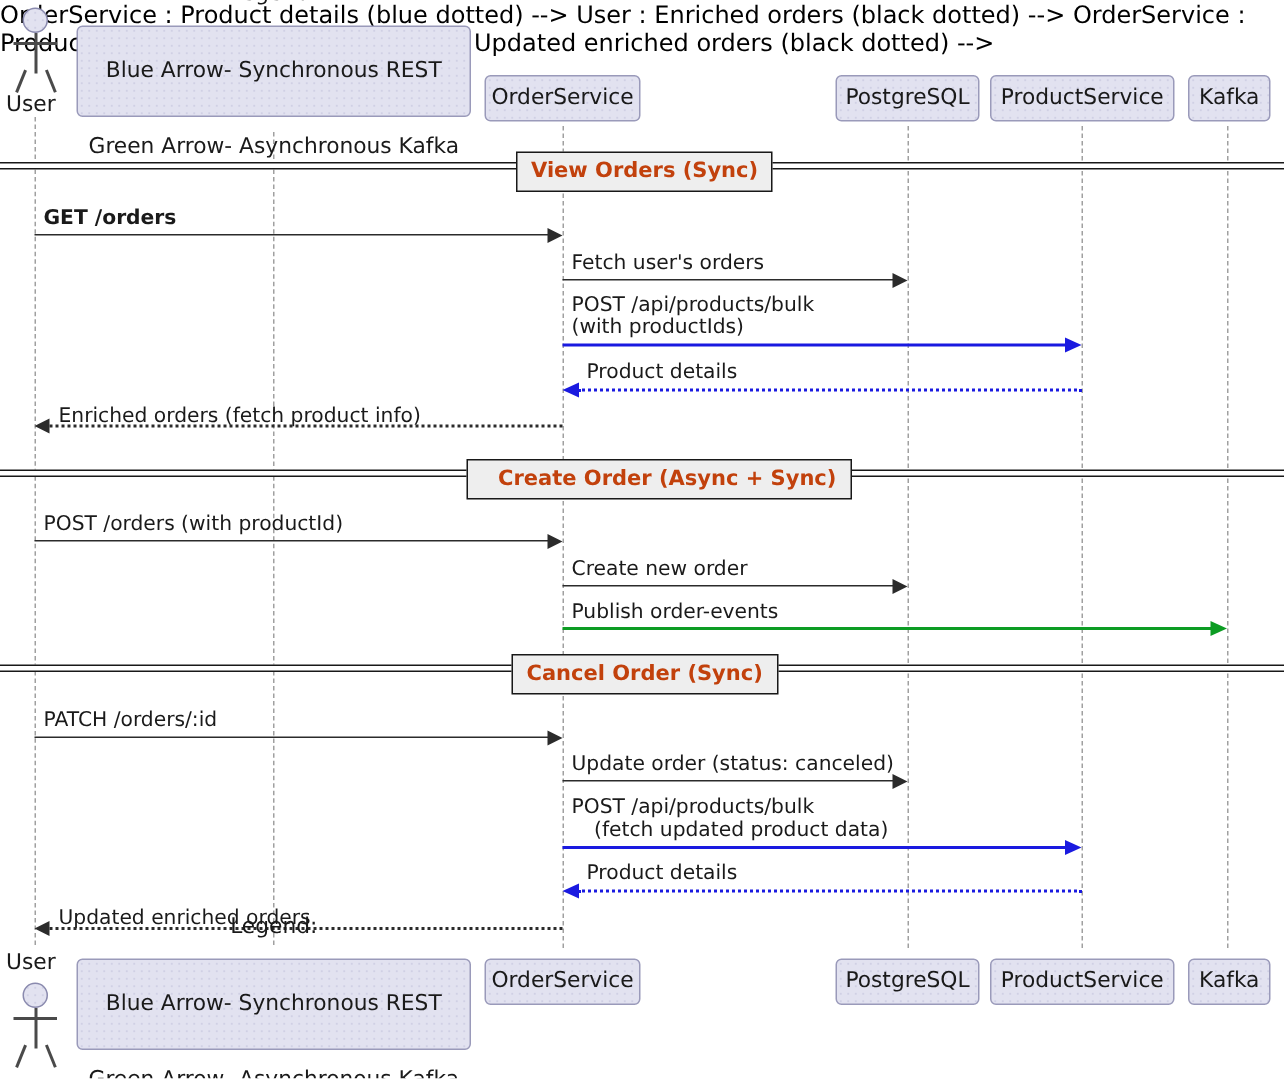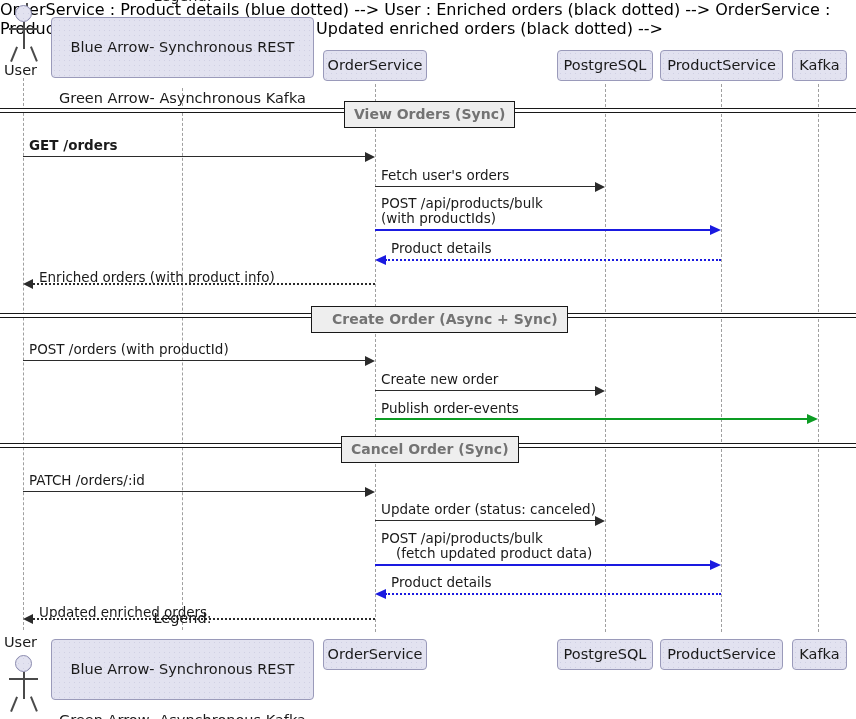--- a/index.html
+++ b/index.html
@@ -84,21 +84,21 @@
     border-top: 1.5px solid #181818;
     border-bottom: 1.5px solid #181818;
     box-sizing: border-box;
     background: #FFFFFF;
   }
   .divider-label {
     position: absolute;
     box-sizing: border-box;
     background: #EEEEEE;
     border: 1.6px solid #181818;
-    color: #737373;
+    color: #c2410c;
     font-weight: bold;
     font-size: 14px;
     line-height: 1;
     padding: 5px 9px 6px 9px;
     white-space: pre;
     text-align: center;
   }
 
   
   .msg-line {
@@ -205,21 +205,21 @@
   <div class="msg-label" style="left:381px; top:211px;">(with productIds)</div>
   <div class="msg-line solid-blue" style="left:375px; top:229px; width:337px;"></div>
   <div class="arrowhead right blue" style="left:710px; top:224.5px;"></div>
 
    OrderService : Product details (blue dotted) --&gt;
   <div class="msg-label" style="left:391px; top:241px;">Product details</div>
   <div class="msg-line dotted-blue" style="left:385px; top:259px; width:336px;"></div>
   <div class="arrowhead left blue" style="left:375px; top:254.5px;"></div>
 
    User : Enriched orders (black dotted) --&gt;
-  <div class="msg-label" style="left:39px; top:270px;">Enriched orders (with product info)</div>
+  <div class="msg-label" style="left:39px; top:270px;">Enriched orders (fetch product info)</div>
   <div class="msg-line dotted-black" style="left:33px; top:283px; width:342px;"></div>
   <div class="arrowhead left black" style="left:23px; top:279px;"></div>
 
   
   <div class="divider-rule" style="top:313px;"></div>
   <div class="divider-label" style="left:311px; top:306px;padding-left:20px;">Create Order (Async + Sync)</div>
 
   
   <div class="msg-label" style="left:29px; top:342px;">POST /orders (with productId)</div>
   <div class="msg-line solid-black" style="left:23px; top:360px; width:345px;"></div>

